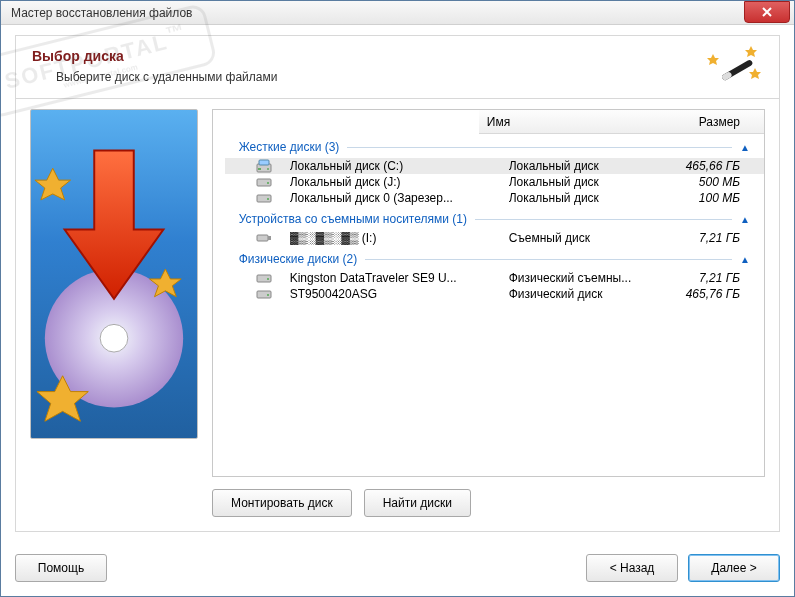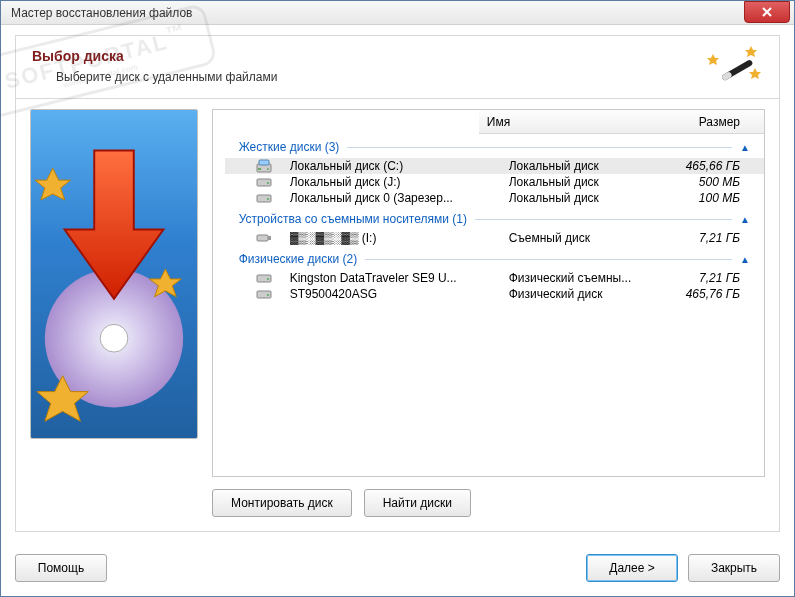--- a/index.html
+++ b/index.html
@@ -364,22 +364,22 @@
         </div>
       </div>
 
     </div>
 
   </div>
 
   <div class="footer">
     <button class="btn help">Помощь</button>
     <div class="spacer"></div>
+    <button class="btn">&lt; Назад</button>
     <button class="btn default">Далее &gt;</button>
-    <button class="btn">Закрыть</button>
   </div>
 
 </div>
 
 <div class="watermark">
   <div class="watermark-box">
     <span>SOFTPORTAL</span><sup>™</sup>
     <div class="watermark-sub">www.softportal.com</div>
   </div>
 </div>

